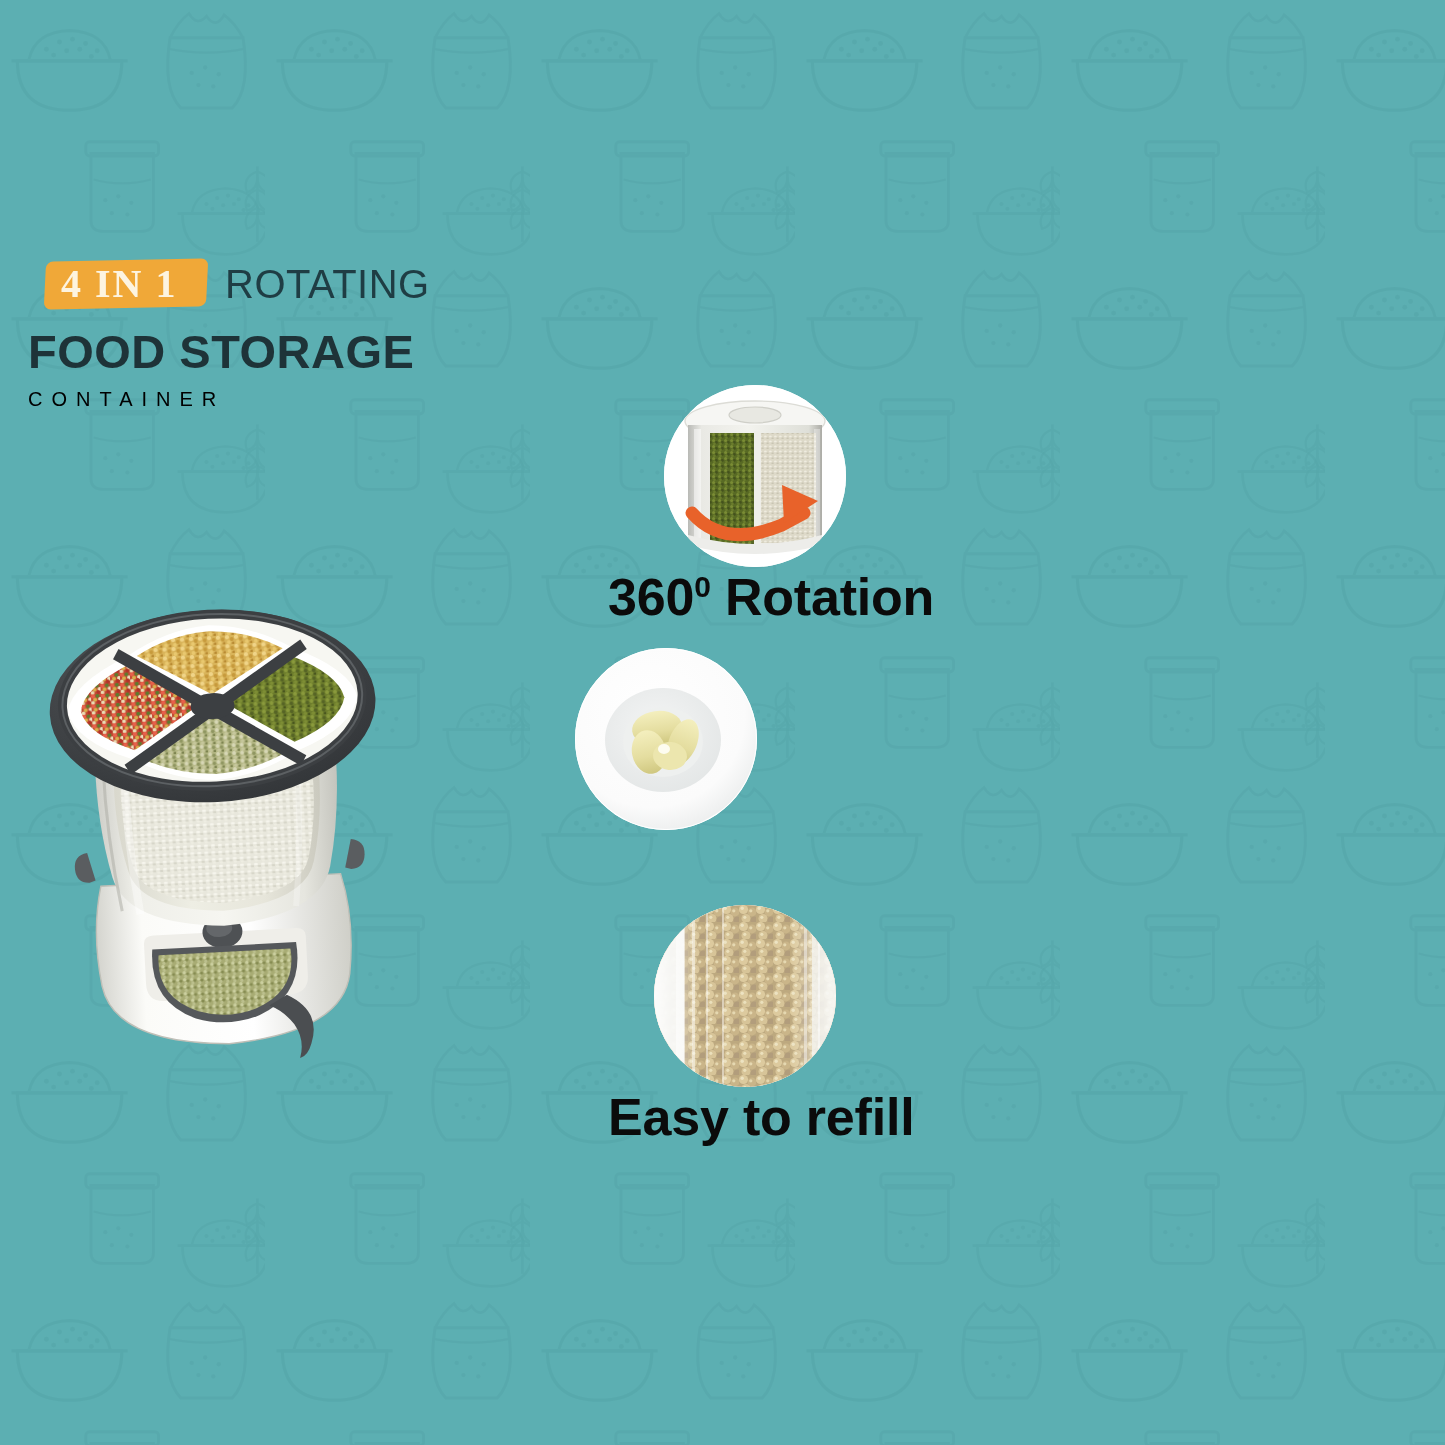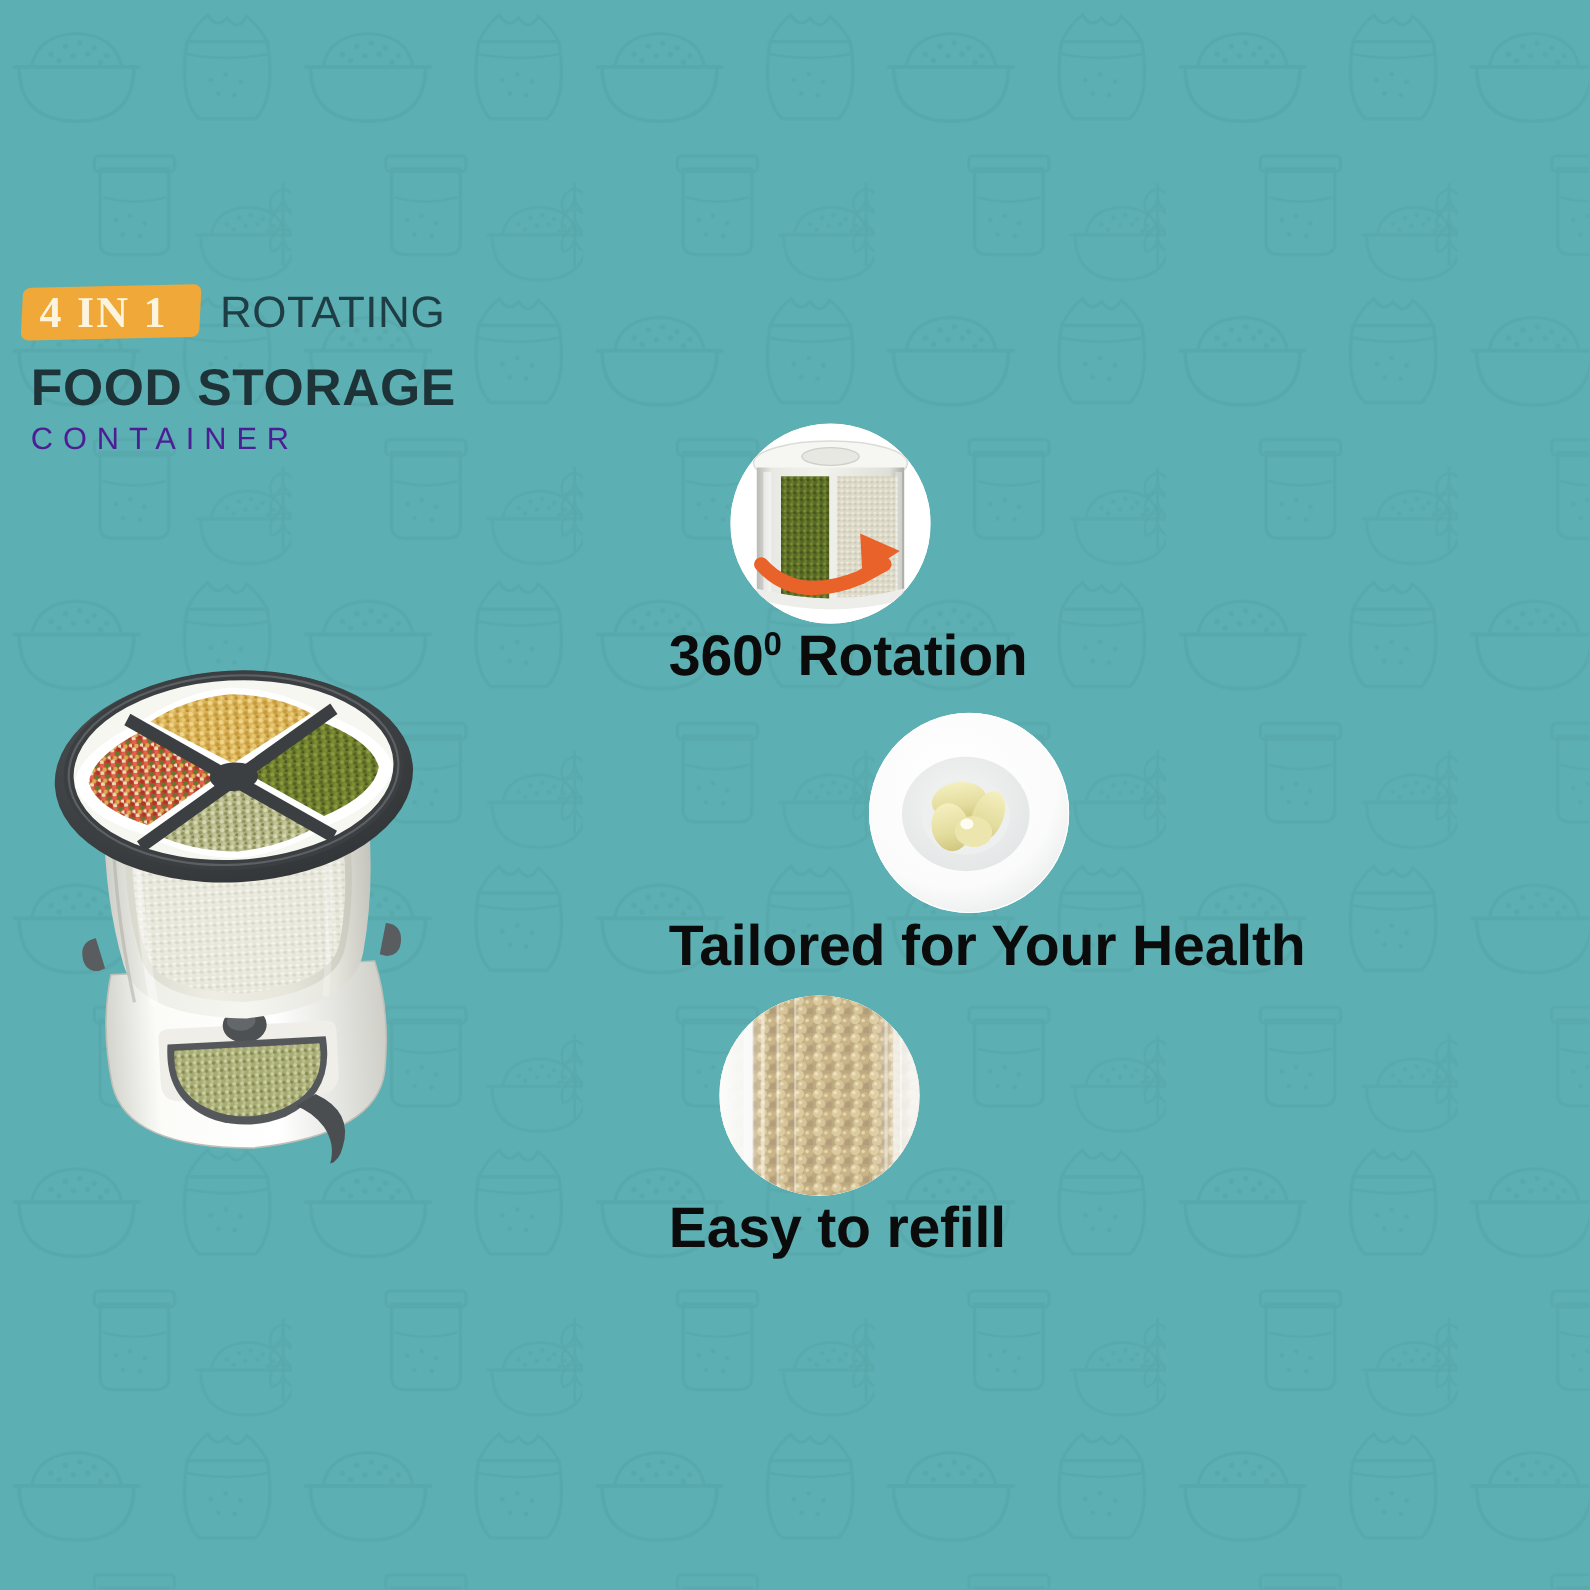--- a/index.html
+++ b/index.html
@@ -34,20 +34,21 @@
   #headline {
     position: absolute;
     left: 28px;
     top: 258px;
     width: 520px;
   }
   .hl-row1 {
     position: relative;
     height: 52px;
     white-space: nowrap;
+    margin-left: 25px;
   }
   .badge-shape {
     position: absolute;
     left: -8px;
     top: 2px;
     width: 162px;
     height: 48px;
     background: #f0a838;
     border-radius: 7px;
     transform: skewX(-4deg) rotate(-1.2deg);
@@ -77,24 +78,24 @@
     margin-top: 16px;
     font-size: 47px;
     font-weight: 700;
     letter-spacing: 0.5px;
     color: #1e3338;
     line-height: 52px;
     white-space: nowrap;
   }
   .hl-row3 {
     margin-top: 4px;
-    font-size: 28px;
+    font-size: 20px;
     font-weight: 300;
     letter-spacing: 9px;
-    color: #4c1d95;
+    color: #000000;
     line-height: 34px;
     white-space: nowrap;
   }
 
   
   #product {
     position: absolute;
     left: 28px;
     top: 528px;
     width: 380px;
@@ -423,21 +424,20 @@
         <ellipse cx="88" cy="94" rx="40" ry="35" fill="#eef0ef"></ellipse>
         <g>
           <ellipse cx="82" cy="80" rx="25" ry="17" fill="url(#t2clove)" transform="rotate(-8 82 80)"></ellipse>
           <ellipse cx="108" cy="94" rx="14" ry="24" fill="url(#t2clove)" transform="rotate(22 108 94)"></ellipse>
           <ellipse cx="74" cy="104" rx="17" ry="22" fill="url(#t2clove)" transform="rotate(-12 74 104)"></ellipse>
           <ellipse cx="95" cy="108" rx="17" ry="14" fill="#ece6ae" transform="rotate(6 95 108)"></ellipse>
           <ellipse cx="89" cy="101" rx="6" ry="5" fill="#fdfcf0"></ellipse>
         </g>
       </svg>
     </div>
-    <div class="feature-label">Tailored for Your Health</div>
   </div>
 
   <div class="feature-row" id="feature-2">
     <div class="feature-thumb">
       <svg viewBox="0 0 182 182" width="182" height="182">
         <defs>
           <pattern id="t3peas" width="17" height="17" patternUnits="userSpaceOnUse">
             <rect width="17" height="17" fill="#b49d6e"></rect>
             <circle cx="4.5" cy="4.5" r="4.6" fill="#d8c391"></circle>
             <circle cx="3.2" cy="3.2" r="1.7" fill="#eadfba"></circle>

